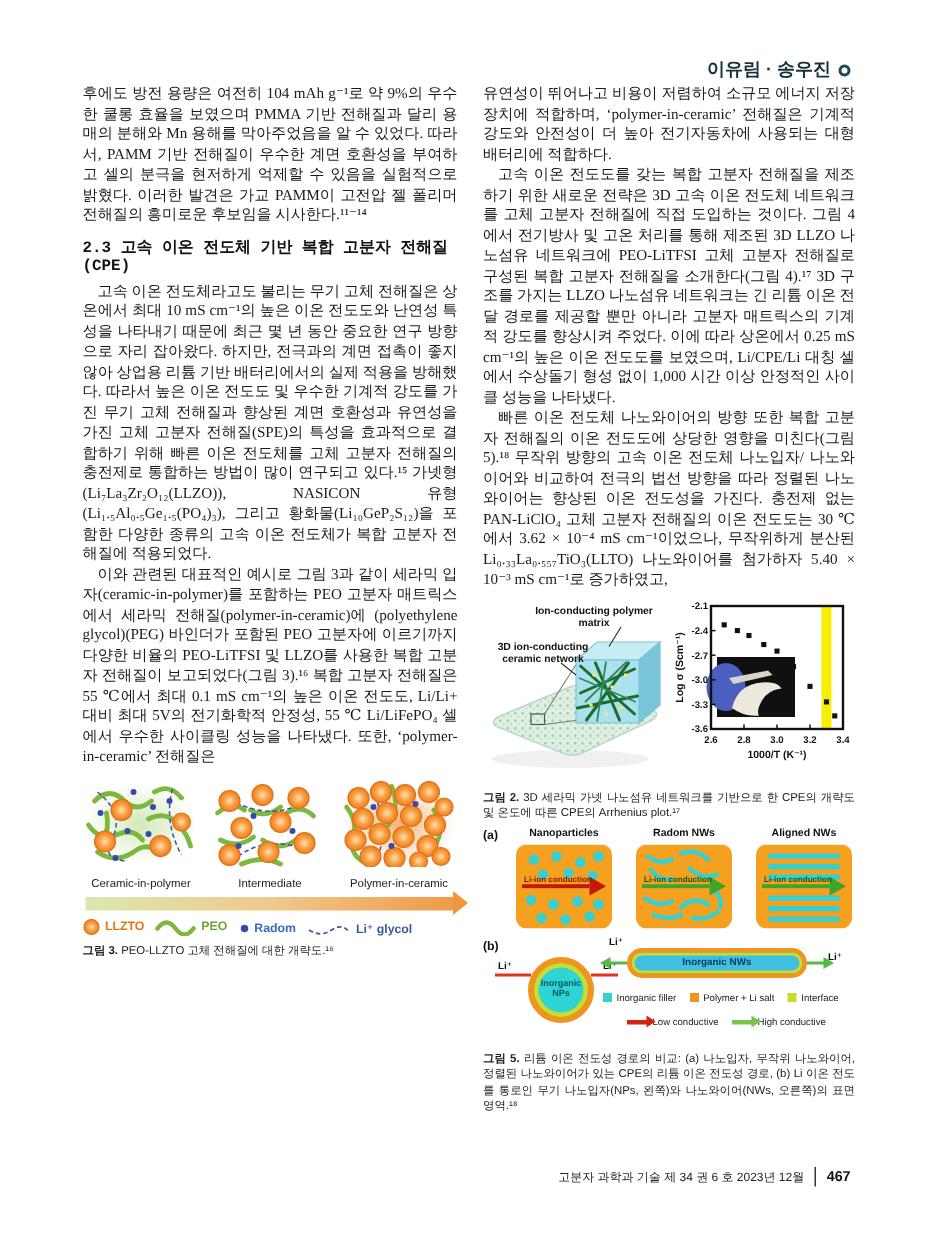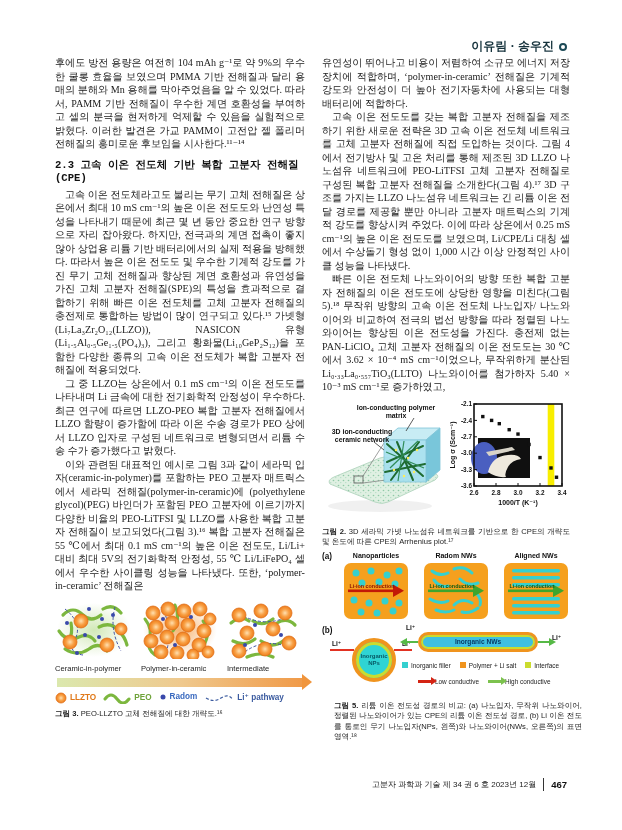--- a/index.html
+++ b/index.html
@@ -9,25 +9,25 @@
   .authors{font-family:"Liberation Sans","DejaVu Sans",sans-serif;font-weight:bold;font-size:12px;color:#15323c;}
   .ring{width:8px;height:8px;border-radius:50%;border:2.5px solid #1c4956;box-sizing:border-box;}
   .col{position:absolute;top:56px;width:250px;}
   .col-left{left:55px;}
   .col-right{left:322px;width:248px;}
   p.body{margin:0;font-size:10.1px;line-height:13.5px;text-align:justify;}
   p.ind{text-indent:10px;}
   h3.sec{font-family:Liberation Mono, monospace;font-size:10.6px;margin:7px 0 4px 0;color:#111;}
   .fig{margin-top:8px;}
   .fig3-panels{display:flex;justify-content:space-between;align-items:flex-end;}
-  .fig3-panel{width:78px;}
+  .fig3-panel{width:78px;text-align:center;}
   .fig3-label{font-family:"Liberation Sans","DejaVu Sans",sans-serif;font-size:7.6px;color:#222;margin-top:1px;}
   .grad-arrow{position:relative;height:9px;margin:5px 2px 4px 2px;background:linear-gradient(90deg,#dbe8ae,#efc98e,#f09a48);}
   .grad-arrow:after{content:"";position:absolute;right:-9px;top:-3.5px;border-left:10px solid #f0953c;border-top:8px solid transparent;border-bottom:8px solid transparent;}
-  .fig3-legend{display:flex;align-items:flex-start;gap:7px;margin-top:5px;font-family:"Liberation Sans","DejaVu Sans",sans-serif;font-size:8.2px;font-weight:bold;}
+  .fig3-legend{display:flex;align-items:flex-end;gap:7px;margin-top:5px;font-family:"Liberation Sans","DejaVu Sans",sans-serif;font-size:8.2px;font-weight:bold;}
   .fig3-legend .it{display:flex;align-items:center;gap:3px;}
   .cap{font-family:"Liberation Sans","DejaVu Sans",sans-serif;font-size:7.6px;line-height:10.5px;color:#222;text-align:justify;margin-top:5px;}
   .cap b{font-weight:bold;}
   
   .fig4{position:relative;height:142px;margin-top:6px;}
   .fig4-schem{position:absolute;left:0;top:4px;width:124px;height:118px;}
   .fig4-lab{position:absolute;font-family:"Liberation Sans","DejaVu Sans",sans-serif;font-weight:bold;font-size:6.9px;line-height:8px;text-align:center;color:#111;}
   .fig4-plot{position:absolute;left:126px;top:0;width:122px;height:120px;}
   svg text{font-family:"Liberation Sans","DejaVu Sans",sans-serif;}
   
@@ -62,21 +62,20 @@
 
   <div class="header">
     <span class="authors">이유림 · 송우진</span>
     <span class="ring"></span>
   </div>
 
   <div class="col col-left">
     <p class="body">후에도 방전 용량은 여전히 104 mAh g⁻¹로 약 9%의 우수한 쿨롱 효율을 보였으며 PMMA 기반 전해질과 달리 용매의 분해와 Mn 용해를 막아주었음을 알 수 있었다. 따라서, PAMM 기반 전해질이 우수한 계면 호환성을 부여하고 셀의 분극을 현저하게 억제할 수 있음을 실험적으로 밝혔다. 이러한 발견은 가교 PAMM이 고전압 젤 폴리머 전해질의 흥미로운 후보임을 시사한다.¹¹⁻¹⁴</p>
     <h3 class="sec">2.3 고속 이온 전도체 기반 복합 고분자 전해질(CPE)</h3>
     <p class="body ind">고속 이온 전도체라고도 불리는 무기 고체 전해질은 상온에서 최대 10 mS cm⁻¹의 높은 이온 전도도와 난연성 특성을 나타내기 때문에 최근 몇 년 동안 중요한 연구 방향으로 자리 잡아왔다. 하지만, 전극과의 계면 접촉이 좋지 않아 상업용 리튬 기반 배터리에서의 실제 적용을 방해했다. 따라서 높은 이온 전도도 및 우수한 기계적 강도를 가진 무기 고체 전해질과 향상된 계면 호환성과 유연성을 가진 고체 고분자 전해질(SPE)의 특성을 효과적으로 결합하기 위해 빠른 이온 전도체를 고체 고분자 전해질의 충전제로 통합하는 방법이 많이 연구되고 있다.¹⁵ 가넷형(Li₇La₃Zr₂O₁₂(LLZO)), NASICON 유형(Li₁.₅Al₀.₅Ge₁.₅(PO₄)₃), 그리고 황화물(Li₁₀GeP₂S₁₂)을 포함한 다양한 종류의 고속 이온 전도체가 복합 고분자 전해질에 적용되었다.</p>
-    <p class="body ind">그 중 LLZO는 상온에서 0.1 mS cm⁻¹의 이온 전도도를 나타내며 Li 금속에 대한 전기화학적 안정성이 우수하다. 최근 연구에 따르면 LLZO-PEO 복합 고분자 전해질에서 LLZO 함량이 증가함에 따라 이온 수송 경로가 PEO 상에서 LLZO 입자로 구성된 네트워크로 변형되면서 리튬 수송 수가 증가했다고 밝혔다.</p>
     <p class="body ind">이와 관련된 대표적인 예시로 그림 3과 같이 세라믹 입자(ceramic-in-polymer)를 포함하는 PEO 고분자 매트릭스에서 세라믹 전해질(polymer-in-ceramic)에 (polyethylene glycol)(PEG) 바인더가 포함된 PEO 고분자에 이르기까지 다양한 비율의 PEO-LiTFSI 및 LLZO를 사용한 복합 고분자 전해질이 보고되었다(그림 3).¹⁶ 복합 고분자 전해질은 55 ℃에서 최대 0.1 mS cm⁻¹의 높은 이온 전도도, Li/Li+ 대비 최대 5V의 전기화학적 안정성, 55 ℃ Li/LiFePO₄ 셀에서 우수한 사이클링 성능을 나타냈다. 또한, ‘polymer-in-ceramic’ 전해질은</p>
 
     <div class="fig">
       <div class="fig3-panels">
         <div class="fig3-panel">
           <svg width="78" height="58" viewBox="0 0 78 58">
             <defs>
               <radialGradient id="og">
                   <stop offset="0%" stop-color="#ffe0b0"></stop>
                   <stop offset="55%" stop-color="#f8a045"></stop>
@@ -117,20 +116,52 @@
               <circle cx="30" cy="34" r="2"></circle>
                 <circle cx="44" cy="36" r="2"></circle>
                 <circle cx="22" cy="52" r="2"></circle>
                 <circle cx="58" cy="14" r="2"></circle>
             </g>
           </svg>
           <div class="fig3-label">Ceramic-in-polymer</div>
         </div>
         <div class="fig3-panel">
           <svg width="78" height="58" viewBox="0 0 78 58">
+            <g stroke="#7cb73e" stroke-width="3.2" fill="none" stroke-linecap="round">
+              <path d="M4,22 q10,-8 18,-2"></path>
+                <path d="M26,20 q10,6 20,-2"></path>
+                <path d="M50,22 q10,-6 18,2"></path>
+              <path d="M6,40 q12,6 22,-2"></path>
+                <path d="M34,40 q12,8 22,0"></path>
+                <path d="M20,56 q14,-6 26,0"></path>
+            </g>
+            <g stroke="#3f51a5" stroke-width="1" fill="none" stroke-dasharray="3,2">
+              <path d="M8,10 q26,18 52,6"></path>
+                <path d="M14,54 q20,-18 48,-8"></path>
+            </g>
+            <g fill="url(#og)" stroke="#e0701a" stroke-width=".8">
+              <circle cx="12" cy="14" r="7"></circle>
+                <circle cx="34" cy="10" r="7"></circle>
+                <circle cx="58" cy="12" r="7"></circle>
+              <circle cx="20" cy="32" r="7"></circle>
+                <circle cx="46" cy="28" r="7"></circle>
+                <circle cx="12" cy="50" r="7"></circle>
+              <circle cx="38" cy="48" r="7"></circle>
+                <circle cx="62" cy="42" r="7"></circle>
+            </g>
+            <g fill="#3949ab">
+              <circle cx="28" cy="24" r="2"></circle>
+                <circle cx="54" cy="34" r="2"></circle>
+                <circle cx="18" cy="44" r="2"></circle>
+            </g>
+          </svg>
+          <div class="fig3-label">Intermediate</div>
+        </div>
+        <div class="fig3-panel">
+          <svg width="78" height="58" viewBox="0 0 78 58">
             <ellipse cx="39" cy="29" rx="37" ry="27" fill="url(#glowO)"></ellipse>
             <g stroke="#7cb73e" stroke-width="3" fill="none" stroke-linecap="round">
               <path d="M4,18 q8,10 4,22 q-2,8 6,14"></path>
                 <path d="M34,4 q6,14 -2,26"></path>
                 <path d="M62,20 q8,10 2,22"></path>
             </g>
             <g stroke="#3f51a5" stroke-width="1" fill="none" stroke-dasharray="3,2">
               <path d="M20,6 q14,22 4,48"></path>
             </g>
             <g fill="url(#og)" stroke="#e0701a" stroke-width=".8">
@@ -153,52 +184,20 @@
                 <circle cx="67" cy="51" r="6"></circle>
             </g>
             <g fill="#3949ab">
               <circle cx="22" cy="18" r="2"></circle>
                 <circle cx="50" cy="16" r="2"></circle>
                 <circle cx="34" cy="44" r="2"></circle>
             </g>
           </svg>
           <div class="fig3-label">Polymer-in-ceramic</div>
         </div>
-        <div class="fig3-panel">
-          <svg width="78" height="58" viewBox="0 0 78 58">
-            <g stroke="#7cb73e" stroke-width="3.2" fill="none" stroke-linecap="round">
-              <path d="M4,22 q10,-8 18,-2"></path>
-                <path d="M26,20 q10,6 20,-2"></path>
-                <path d="M50,22 q10,-6 18,2"></path>
-              <path d="M6,40 q12,6 22,-2"></path>
-                <path d="M34,40 q12,8 22,0"></path>
-                <path d="M20,56 q14,-6 26,0"></path>
-            </g>
-            <g stroke="#3f51a5" stroke-width="1" fill="none" stroke-dasharray="3,2">
-              <path d="M8,10 q26,18 52,6"></path>
-                <path d="M14,54 q20,-18 48,-8"></path>
-            </g>
-            <g fill="url(#og)" stroke="#e0701a" stroke-width=".8">
-              <circle cx="12" cy="14" r="7"></circle>
-                <circle cx="34" cy="10" r="7"></circle>
-                <circle cx="58" cy="12" r="7"></circle>
-              <circle cx="20" cy="32" r="7"></circle>
-                <circle cx="46" cy="28" r="7"></circle>
-                <circle cx="12" cy="50" r="7"></circle>
-              <circle cx="38" cy="48" r="7"></circle>
-                <circle cx="62" cy="42" r="7"></circle>
-            </g>
-            <g fill="#3949ab">
-              <circle cx="28" cy="24" r="2"></circle>
-                <circle cx="54" cy="34" r="2"></circle>
-                <circle cx="18" cy="44" r="2"></circle>
-            </g>
-          </svg>
-          <div class="fig3-label">Intermediate</div>
-        </div>
       </div>
       <div class="grad-arrow"></div>
       <div class="fig3-legend">
         <span class="it">
           <svg width="12" height="12">
               <circle cx="6" cy="6" r="5" fill="url(#og)" stroke="#e0701a" stroke-width=".8"></circle>
             </svg>
           <span style="color:#e07818">LLZTO</span>
         </span>
         <span class="it">
@@ -210,21 +209,21 @@
         <span class="it">
           <svg width="8" height="10">
               <circle cx="4" cy="5" r="2.5" fill="#3949ab"></circle>
             </svg>
           <span style="color:#3a6abf">Radom</span>
         </span>
         <span class="it">
           <svg width="30" height="10">
               <path d="M2,6 q8,5 15,0 q8,-5 12,2" stroke="#3a5a9f" stroke-width="1.2" fill="none" stroke-dasharray="3,2"></path>
             </svg>
-          <span style="color:#3a5a9f">Li⁺ pathway</span>
+          <span style="color:#3a5a9f">Li⁺ glycol</span>
         </span>
       </div>
       <div class="cap">
         <b>그림 3.</b>
         <span>PEO-LLZTO 고체 전해질에 대한 개략도.¹⁶</span>
       </div>
     </div>
   </div>
 
   <div class="col col-right">
@@ -426,21 +425,21 @@
         <span class="it">
             <span class="arrow-ic red"></span>
             <span>Low conductive</span>
           </span>
         <span class="it">
             <span class="arrow-ic grn"></span>
             <span>High conductive</span>
           </span>
       </div>
 
-      <div class="cap" style="position:absolute;left:12px;top:144px;width:248px;">
+      <div class="cap" style="position:absolute;left:0;top:144px;width:248px;">
         <b>그림 5.</b>
         <span>리튬 이온 전도성 경로의 비교: (a) 나노입자, 무작위 나노와이어, 정렬된 나노와이어가 있는 CPE의 리튬 이온 전도성 경로, (b) Li 이온 전도를 통로인 무기 나노입자(NPs, 왼쪽)와 나노와이어(NWs, 오른쪽)의 표면 영역.¹⁸</span>
       </div>
     </div>
   </div>
 
   <div class="footer">
     <span class="journal">고분자 과학과 기술 제 34 권 6 호 2023년 12월</span>
     <span class="fsep"></span>
     <span class="pageno">467</span>

